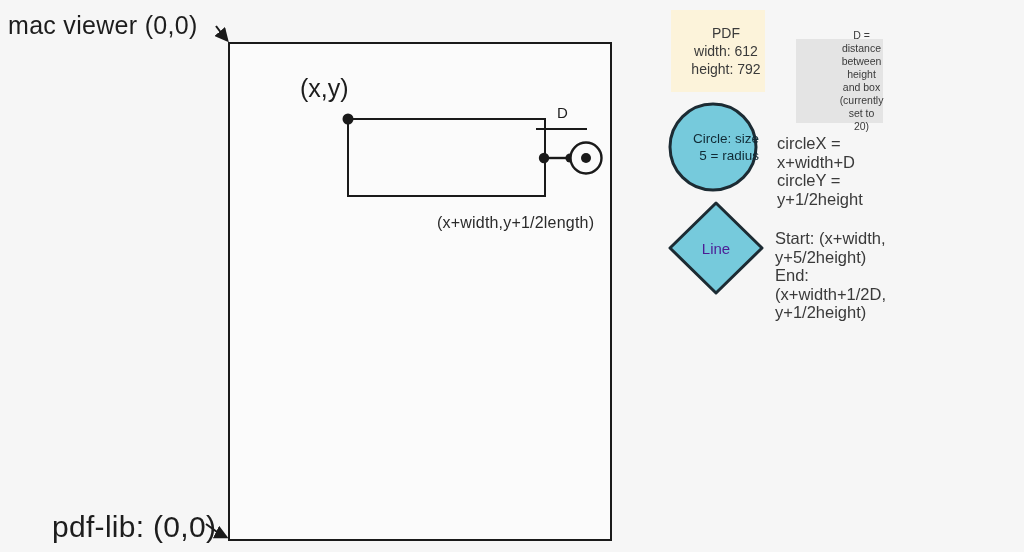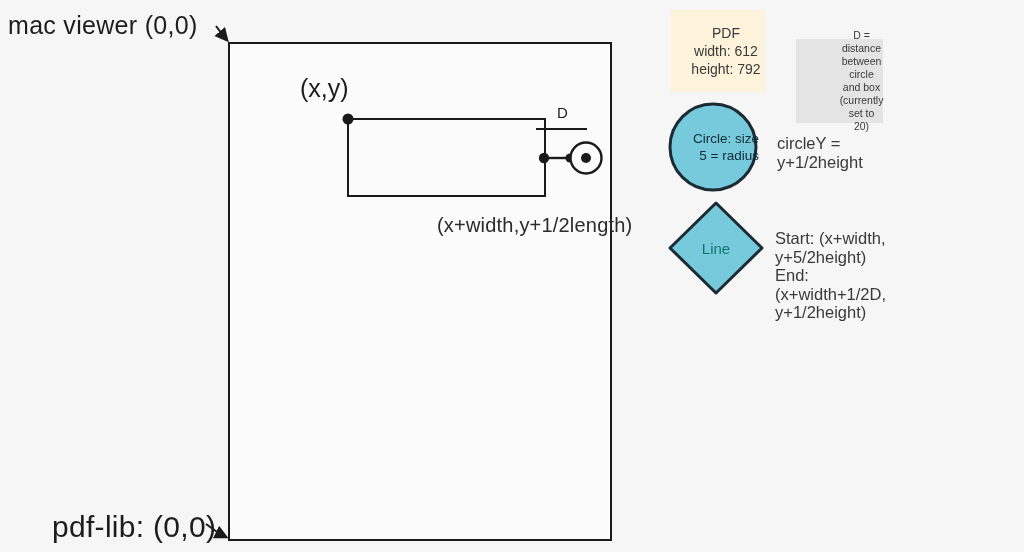--- a/index.html
+++ b/index.html
@@ -42,21 +42,21 @@
     left: 347px; top: 118px;
     width: 199px; height: 79px;
     border: 2px solid #1a1a1a;
     background: transparent;
   }
 
   .xy-label { left: 300px; top: 74px; font-size: 25px; color: #1d1d1d; }
   .d-label  { left: 557px; top: 104px; font-size: 15px; color: #1d1d1d; }
   .mid-label{
     left: 437px; top: 214px;
-    font-size: 20px; color: #2b2b2b; letter-spacing: 0.2px;
+    font-size: 16px; color: #2b2b2b; letter-spacing: 0.2px;
   }
 
   
   .pdf-info-box {
     position: absolute;
     left: 671px; top: 10px;
     width: 94px; height: 82px;
     background: #fcf3da;
     display: flex; flex-direction: column;
     align-items: center; justify-content: center;
@@ -82,21 +82,21 @@
     text-align: right;
     font-size: 13.5px; line-height: 17px;
     color: #112b36;
   }
   .line-shape-label {
     position: absolute;
     left: 691px; top: 240px;
     width: 50px;
     text-align: center;
     font-size: 15px;
-    color: #0f766e;
+    color: #4c1d95;
   }
 
   
   .formula-block {
     position: absolute;
     font-size: 16.5px; line-height: 18.5px;
     color: #3a3a3a;
   }
   .circle-formulas { left: 777px; top: 134px; }
   .line-formulas   { left: 775px; top: 229px; }
@@ -145,32 +145,33 @@
   <div class="txt mid-label">(x+width,y+1/2length)</div>
 
   <div class="pdf-info-box">
     <div>PDF</div>
     <div>width: 612</div>
     <div>height: 792</div>
   </div>
 
   <div class="d-info-box">
     <div>D = distance</div>
-    <div>between circle</div>
+    <div>between height</div>
     <div>and box</div>
     <div>(currently set to</div>
     <div>20)</div>
   </div>
 
   <div class="circle-shape-label">
     <div>Circle: size</div>
     <div>5 = radius</div>
   </div>
 
   <div class="formula-block circle-formulas">
+    <div>circleX = x+width+D</div>
     <div>circleY = y+1/2height</div>
   </div>
 
   <div class="line-shape-label">Line</div>
 
   <div class="formula-block line-formulas">
     <div>Start: (x+width, y+5/2height)</div>
     <div>End: (x+width+1/2D, y+1/2height)</div>
   </div>
 

